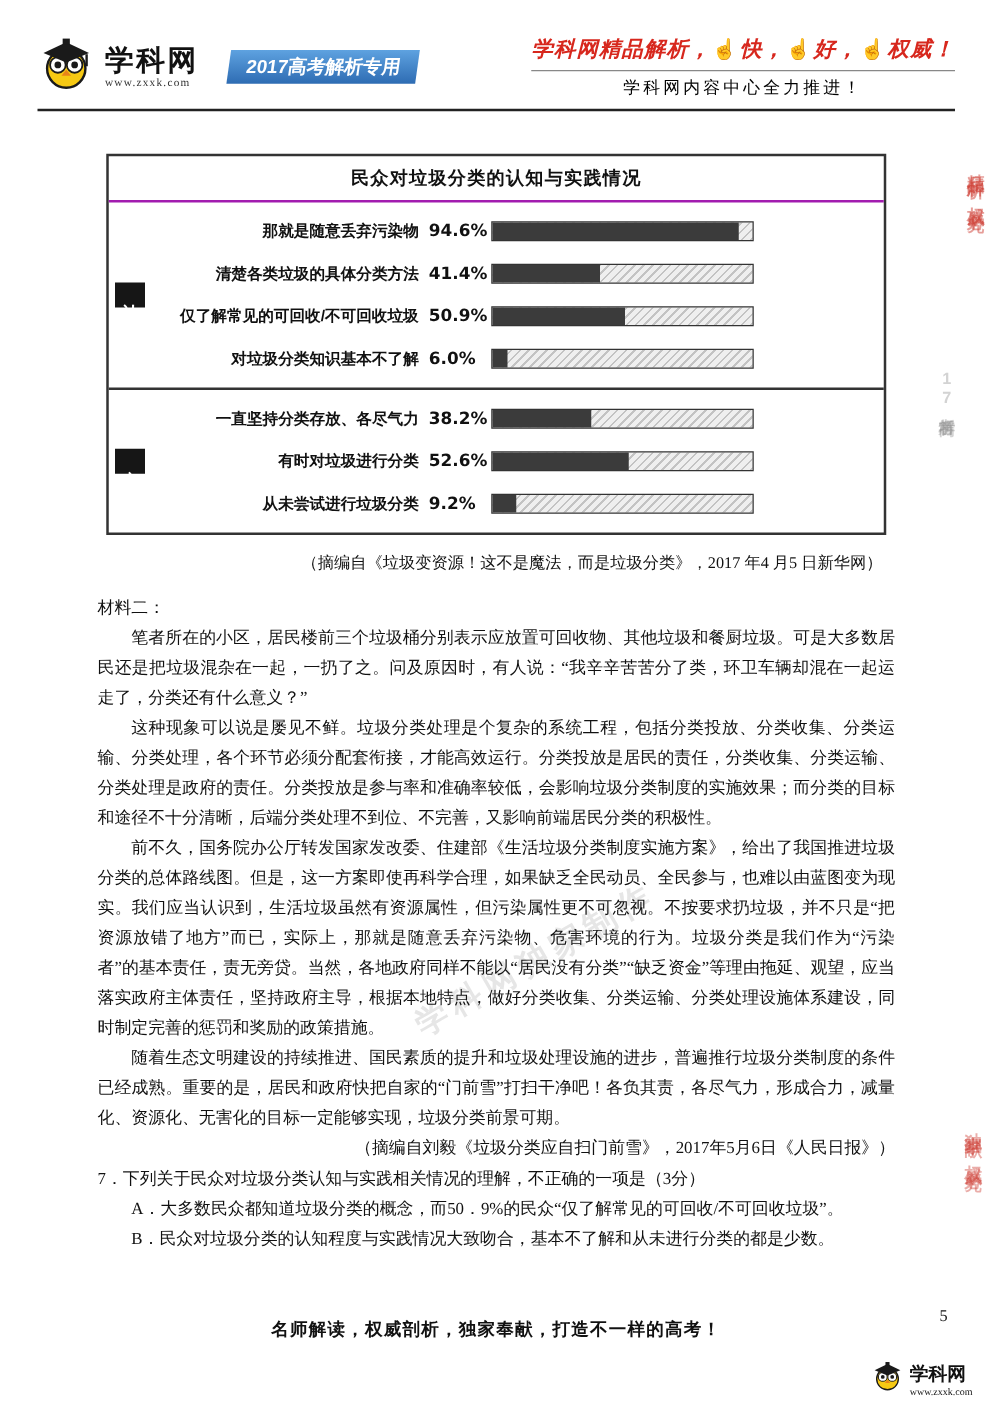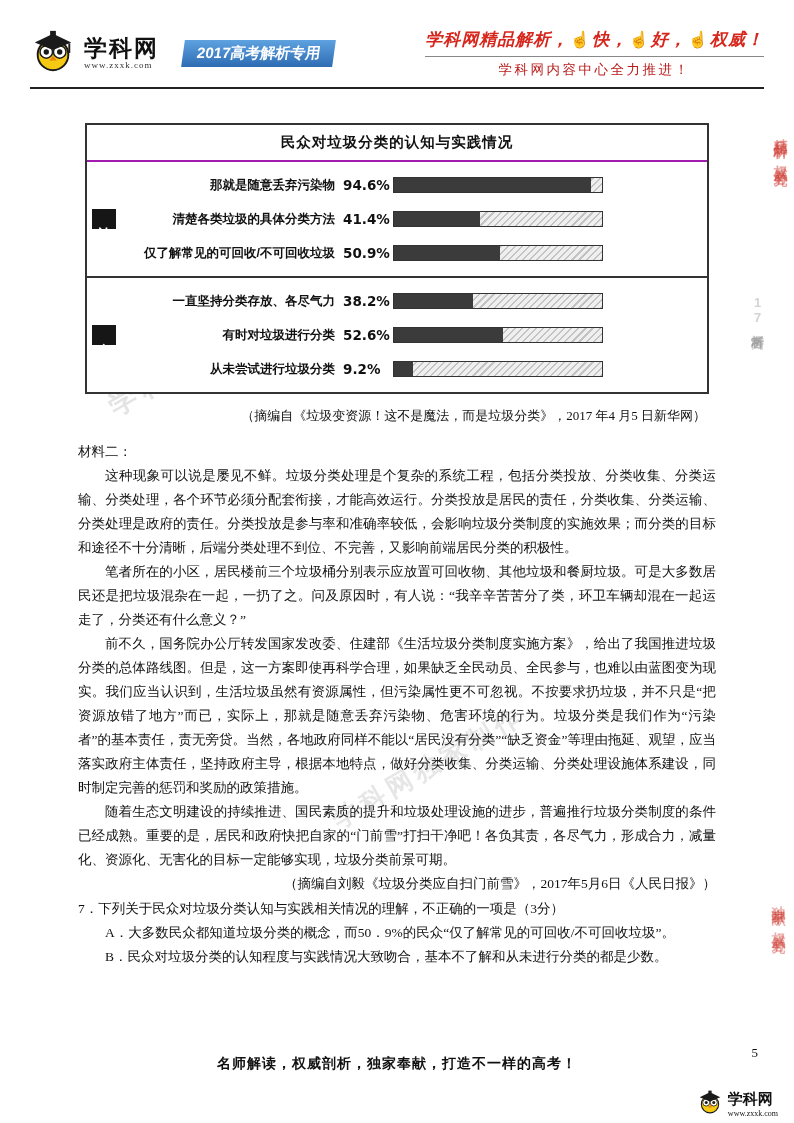--- a/index.html
+++ b/index.html
@@ -11,21 +11,21 @@
   header { display:flex; justify-content:space-between; align-items:flex-start; padding-bottom:8px; border-bottom:2px solid #222; }
   .brand { display:flex; align-items:center; gap:8px; }
   .brand-text .name { font-size:23px; font-weight:900; font-family:"Liberation Sans","DejaVu Sans",sans-serif; letter-spacing:2px; line-height:1.05; }
   .brand-text .url { font-size:9px; color:#333; letter-spacing:1px; }
   .edition { margin-left:16px; background:linear-gradient(180deg,#5ea2e0,#2e6cb3); color:#fff; font-weight:700; font-size:15px;
              font-family:"Liberation Sans",sans-serif; padding:4px 14px; transform:skewX(-8deg); align-self:center; }
   .header-right { text-align:center; min-width:330px; }
   .slogan-red { color:#d7271d; font-weight:900; font-size:17px; font-style:italic; letter-spacing:1px; white-space:nowrap; }
   .slogan-red .thumb { font-style:normal; font-size:16px; margin:0 1px; }
   .header-divider { border-bottom:1.5px solid #888; margin:5px 0 4px; }
-  .slogan-sub { font-size:13.5px; letter-spacing:2.5px; color:#b91c1c; }
+  .slogan-sub { font-size:13.5px; letter-spacing:2.5px; color:#000000; }
 
   
   .chart { margin:34px 55px 0; border:2px solid #333; font-family:"Liberation Sans","DejaVu Sans",sans-serif; background:#fff; position:relative; z-index:2; }
   .chart-title { text-align:center; font-size:14.5px; font-weight:800; padding:8px 0; border-bottom:2px solid #a21caf; letter-spacing:1px; }
   .chart-group { display:flex; }
   .chart-group + .chart-group { border-top:2px solid #333; }
   .group-col { width:34px; display:flex; align-items:center; justify-content:center; }
   .group-label { background:#161616; color:#fff; writing-mode:vertical-rl; text-orientation:upright; font-size:13px; font-weight:700;
                  padding:7px 3px; letter-spacing:3px; }
   .rows { flex:1; padding:6px 98px 6px 0; }
@@ -117,20 +117,27 @@
                 <div class="fill" style="width: 41.4%;"></div>
               </div>
             </div>
             <div class="chart-row">
               <div class="row-label">仅了解常见的可回收/不可回收垃圾</div>
               <div class="row-pct">50.9%</div>
               <div class="track">
                 <div class="fill" style="width: 50.9%;"></div>
               </div>
             </div>
+            <div class="chart-row">
+              <div class="row-label">对垃圾分类知识基本不了解</div>
+              <div class="row-pct">6.0%</div>
+              <div class="track">
+                <div class="fill" style="width: 6%;"></div>
+              </div>
+            </div>
           </div>
         </div>
         <div class="chart-group">
           <div class="group-col">
             <div class="group-label">实践</div>
           </div>
           <div class="rows">
             <div class="chart-row">
               <div class="row-label">一直坚持分类存放、各尽气力</div>
               <div class="row-pct">38.2%</div>
@@ -154,22 +161,22 @@
             </div>
           </div>
         </div>
       </div>
   </section>
 
   <p class="caption">（摘编自《垃圾变资源！这不是魔法，而是垃圾分类》，2017 年4 月5 日新华网）</p>
 
   <div class="material">
     <div class="material-heading">材料二：</div>
+    <p class="para">笔者所在的小区，居民楼前三个垃圾桶分别表示应放置可回收物、其他垃圾和餐厨垃圾。可是大多数居民还是把垃圾混杂在一起，一扔了之。问及原因时，有人说：“我辛辛苦苦分了类，环卫车辆却混在一起运走了，分类还有什么意义？”</p>
     <p class="para">这种现象可以说是屡见不鲜。垃圾分类处理是个复杂的系统工程，包括分类投放、分类收集、分类运输、分类处理，各个环节必须分配套衔接，才能高效运行。分类投放是居民的责任，分类收集、分类运输、分类处理是政府的责任。分类投放是参与率和准确率较低，会影响垃圾分类制度的实施效果；而分类的目标和途径不十分清晰，后端分类处理不到位、不完善，又影响前端居民分类的积极性。</p>
-    <p class="para">笔者所在的小区，居民楼前三个垃圾桶分别表示应放置可回收物、其他垃圾和餐厨垃圾。可是大多数居民还是把垃圾混杂在一起，一扔了之。问及原因时，有人说：“我辛辛苦苦分了类，环卫车辆却混在一起运走了，分类还有什么意义？”</p>
     <p class="para">前不久，国务院办公厅转发国家发改委、住建部《生活垃圾分类制度实施方案》，给出了我国推进垃圾分类的总体路线图。但是，这一方案即使再科学合理，如果缺乏全民动员、全民参与，也难以由蓝图变为现实。我们应当认识到，生活垃圾虽然有资源属性，但污染属性更不可忽视。不按要求扔垃圾，并不只是“把资源放错了地方”而已，实际上，那就是随意丢弃污染物、危害环境的行为。垃圾分类是我们作为“污染者”的基本责任，责无旁贷。当然，各地政府同样不能以“居民没有分类”“缺乏资金”等理由拖延、观望，应当落实政府主体责任，坚持政府主导，根据本地特点，做好分类收集、分类运输、分类处理设施体系建设，同时制定完善的惩罚和奖励的政策措施。</p>
     <p class="para">随着生态文明建设的持续推进、国民素质的提升和垃圾处理设施的进步，普遍推行垃圾分类制度的条件已经成熟。重要的是，居民和政府快把自家的“门前雪”打扫干净吧！各负其责，各尽气力，形成合力，减量化、资源化、无害化的目标一定能够实现，垃圾分类前景可期。</p>
     <p class="source">（摘编自刘毅《垃圾分类应自扫门前雪》，2017年5月6日《人民日报》）</p>
   </div>
 
   <div class="question">
     <p class="stem">7．下列关于民众对垃圾分类认知与实践相关情况的理解，不正确的一项是（3分）</p>
     <p class="option">A．大多数民众都知道垃圾分类的概念，而50．9%的民众“仅了解常见的可回收/不可回收垃圾”。</p>
     <p class="option">B．民众对垃圾分类的认知程度与实践情况大致吻合，基本不了解和从未进行分类的都是少数。</p>
   </div>

